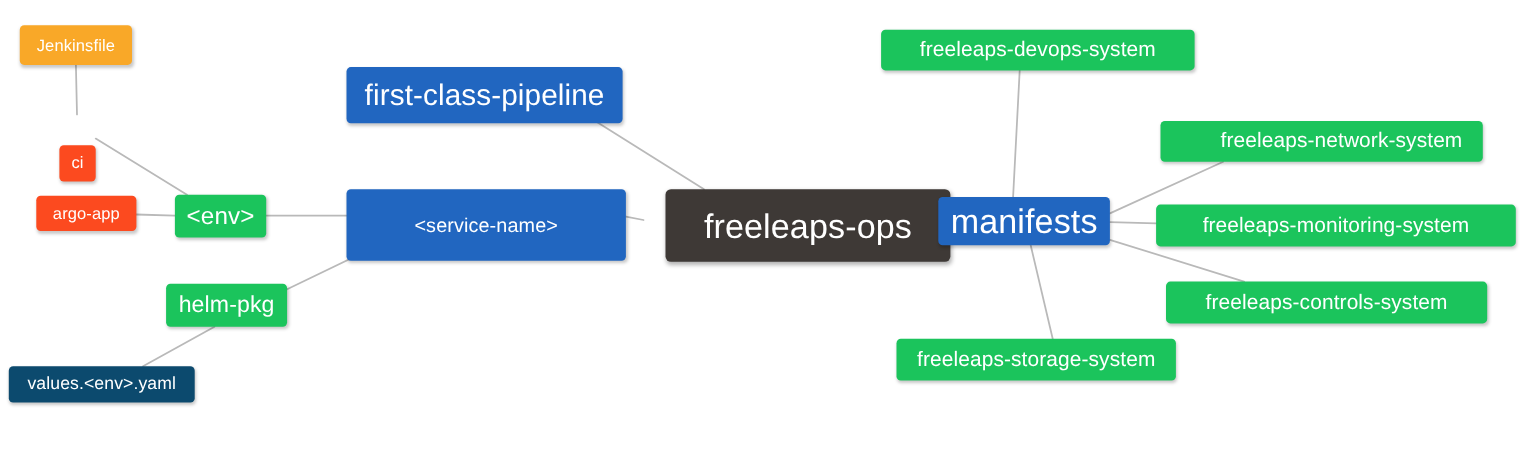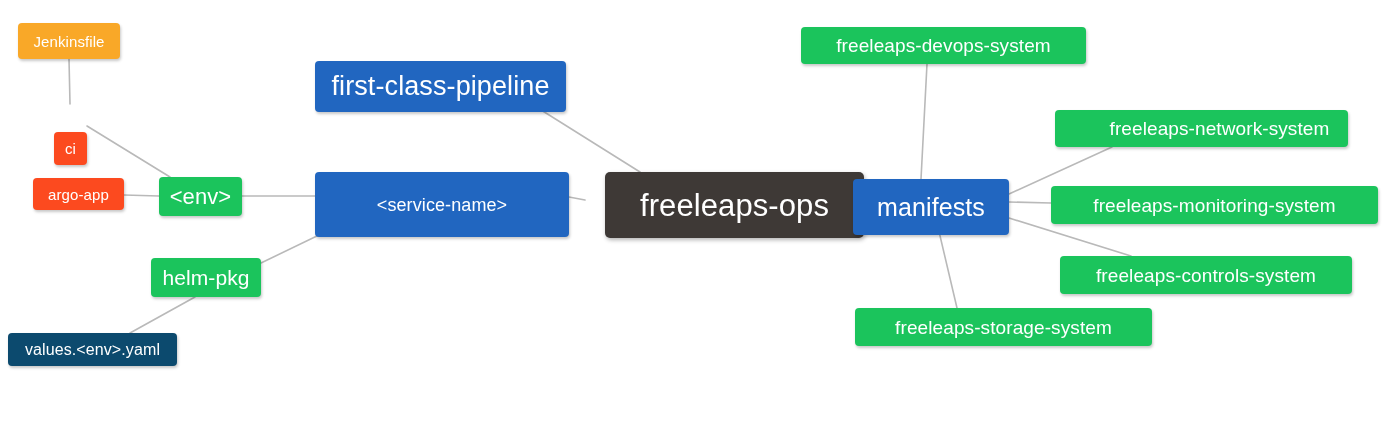--- a/index.html
+++ b/index.html
@@ -92,32 +92,32 @@
       </div>
       <div class="node" style="left: 151px; top: 258px; width: 110px; height: 39px; background: rgb(27, 196, 92); font-size: 21px;">
         <span class="node-label">helm-pkg</span>
       </div>
       <div class="node" style="left: 8px; top: 333px; width: 169px; height: 33px; background: #0c4a6e; font-size: 16px;">
         <span class="node-label">values.&lt;env&gt;.yaml</span>
       </div>
       <div class="node root" style="left: 585px; top: 172px; width: 259px; height: 66px; background: rgb(62, 57, 54); font-size: 31px; margin-left: 20px;">
         <span class="node-label">freeleaps-ops</span>
       </div>
-      <div class="node" style="left: 853px; top: 179px; width: 156px; height: 56px; background: rgb(33, 102, 192); font-size: 25px;">
+      <div class="node" style="left: 853px; top: 179px; width: 156px; height: 44px; background: rgb(33, 102, 192); font-size: 31px;">
         <span class="node-label">manifests</span>
       </div>
       <div class="node" style="left: 801px; top: 27px; width: 285px; height: 37px; background: rgb(27, 196, 92); font-size: 19px;">
         <span class="node-label">freeleaps-devops-system</span>
       </div>
       <div class="node" style="left: 1055px; top: 110px; width: 293px; height: 37px; background: rgb(27, 196, 92); font-size: 19px; padding-left: 36px;">
         <span class="node-label">freeleaps-network-system</span>
       </div>
       <div class="node" style="left: 1051px; top: 186px; width: 327px; height: 38px; background: rgb(27, 196, 92); font-size: 19px;">
         <span class="node-label">freeleaps-monitoring-system</span>
       </div>
       <div class="node" style="left: 1060px; top: 256px; width: 292px; height: 38px; background: rgb(27, 196, 92); font-size: 19px;">
         <span class="node-label">freeleaps-controls-system</span>
       </div>
-      <div class="node" style="left: 815px; top: 308px; width: 297px; height: 38px; background: rgb(27, 196, 92); font-size: 19px; margin-left: 40px;">
+      <div class="node" style="left: 815px; top: 308px; width: 254px; height: 38px; background: rgb(27, 196, 92); font-size: 19px;">
         <span class="node-label">freeleaps-storage-system</span>
       </div>
     </div>
 </div>
 
 </body></html>

